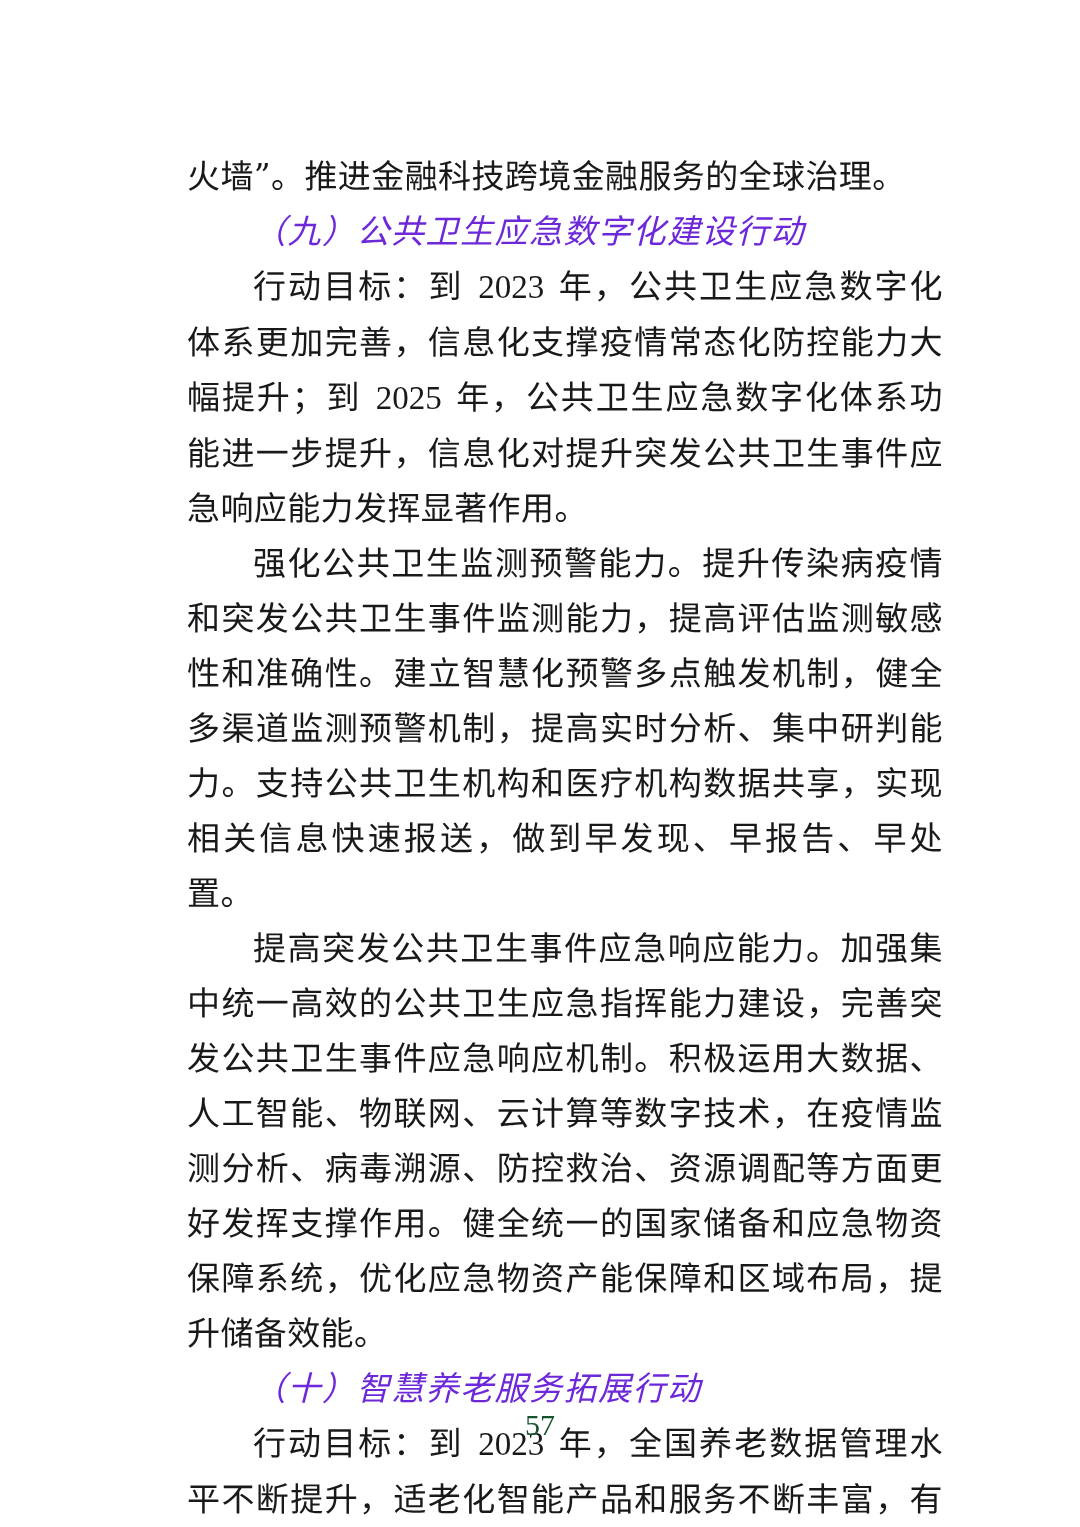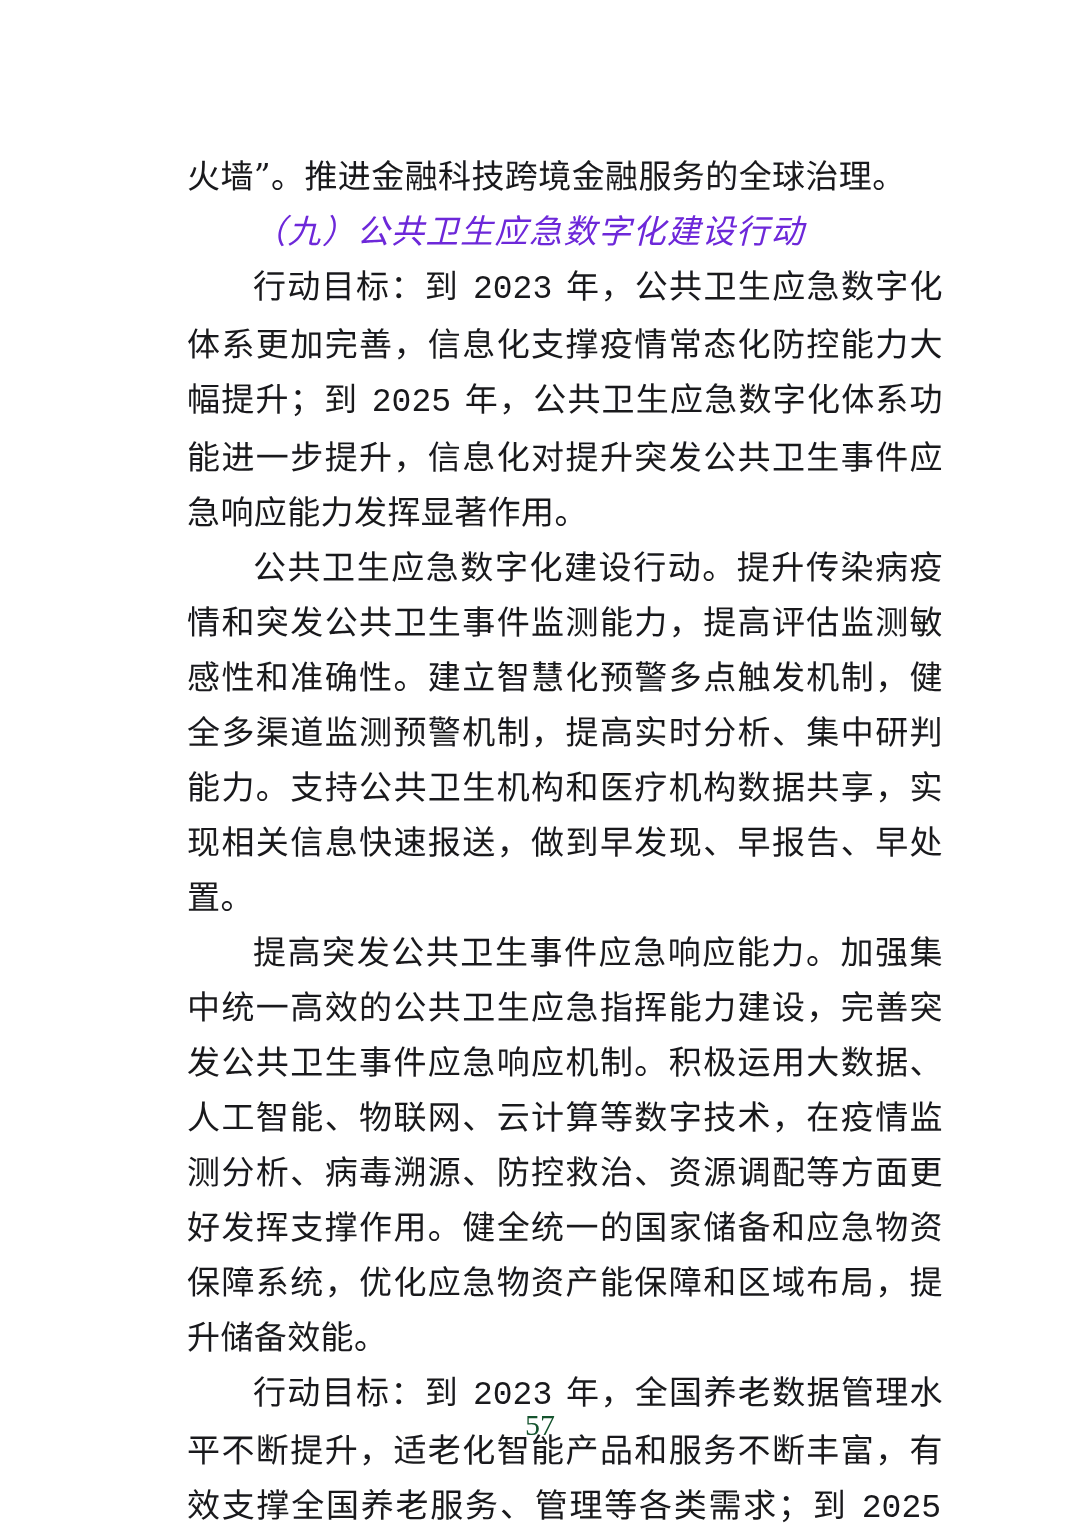--- a/index.html
+++ b/index.html
@@ -66,21 +66,21 @@
     text-indent: 66px;
     font-family: "DejaVu Serif", "Liberation Serif", serif;
     font-style: italic;
     font-weight: 400;
     letter-spacing: 1.5px;
     text-align: left;
   }
 
   
   .num {
-    font-family: Liberation Mono, monospace;
+    font-family: Liberation Serif, serif;
     font-style: normal;
     letter-spacing: 0;
     padding: 0 2px;
   }
 
   .page-number {
     position: absolute;
     left: 0;
     right: 0;
     top: 1392px;
@@ -97,24 +97,25 @@
 <div id="page">
 
   <div class="text-body">
 
     <p class="para cont">火墙”。推进金融科技跨境金融服务的全球治理。</p>
 
     <p class="heading">（九）公共卫生应急数字化建设行动</p>
 
     <p class="para indent">行动目标：到 <span class="num">2023</span> 年，公共卫生应急数字化体系更加完善，信息化支撑疫情常态化防控能力大幅提升；到 <span class="num">2025</span> 年，公共卫生应急数字化体系功能进一步提升，信息化对提升突发公共卫生事件应急响应能力发挥显著作用。</p>
 
-    <p class="para indent">公共卫生应急数字化建设行动。提升传染病疫情和突发公共卫生事件监测能力，提高评估监测敏感性和准确性。建立智慧化预警多点触发机制，健全多渠道监测预警机制，提高实时分析、集中研判能力。支持公共卫生机构和医疗机构数据共享，实现相关信息快速报送，做到早发现、早报告、早处置。</p>
+    <p class="para indent">强化公共卫生监测预警能力。提升传染病疫情和突发公共卫生事件监测能力，提高评估监测敏感性和准确性。建立智慧化预警多点触发机制，健全多渠道监测预警机制，提高实时分析、集中研判能力。支持公共卫生机构和医疗机构数据共享，实现相关信息快速报送，做到早发现、早报告、早处置。</p>
 
     <p class="para indent">提高突发公共卫生事件应急响应能力。加强集中统一高效的公共卫生应急指挥能力建设，完善突发公共卫生事件应急响应机制。积极运用大数据、人工智能、物联网、云计算等数字技术，在疫情监测分析、病毒溯源、防控救治、资源调配等方面更好发挥支撑作用。健全统一的国家储备和应急物资保障系统，优化应急物资产能保障和区域布局，提升储备效能。</p>
 
+    <p class="heading">（十）智慧养老服务拓展行动</p>
 
     <p class="para indent">行动目标：到 <span class="num">2023</span> 年，全国养老数据管理水平不断提升，适老化智能产品和服务不断丰富，有效支撑全国养老服务、管理等各类需求；到 <span class="num">2025</span> 年，老年人运用智能技术困</p>
 
   </div>
 
   <div class="page-number">57</div>
 
 </div>
 
 </body></html>

